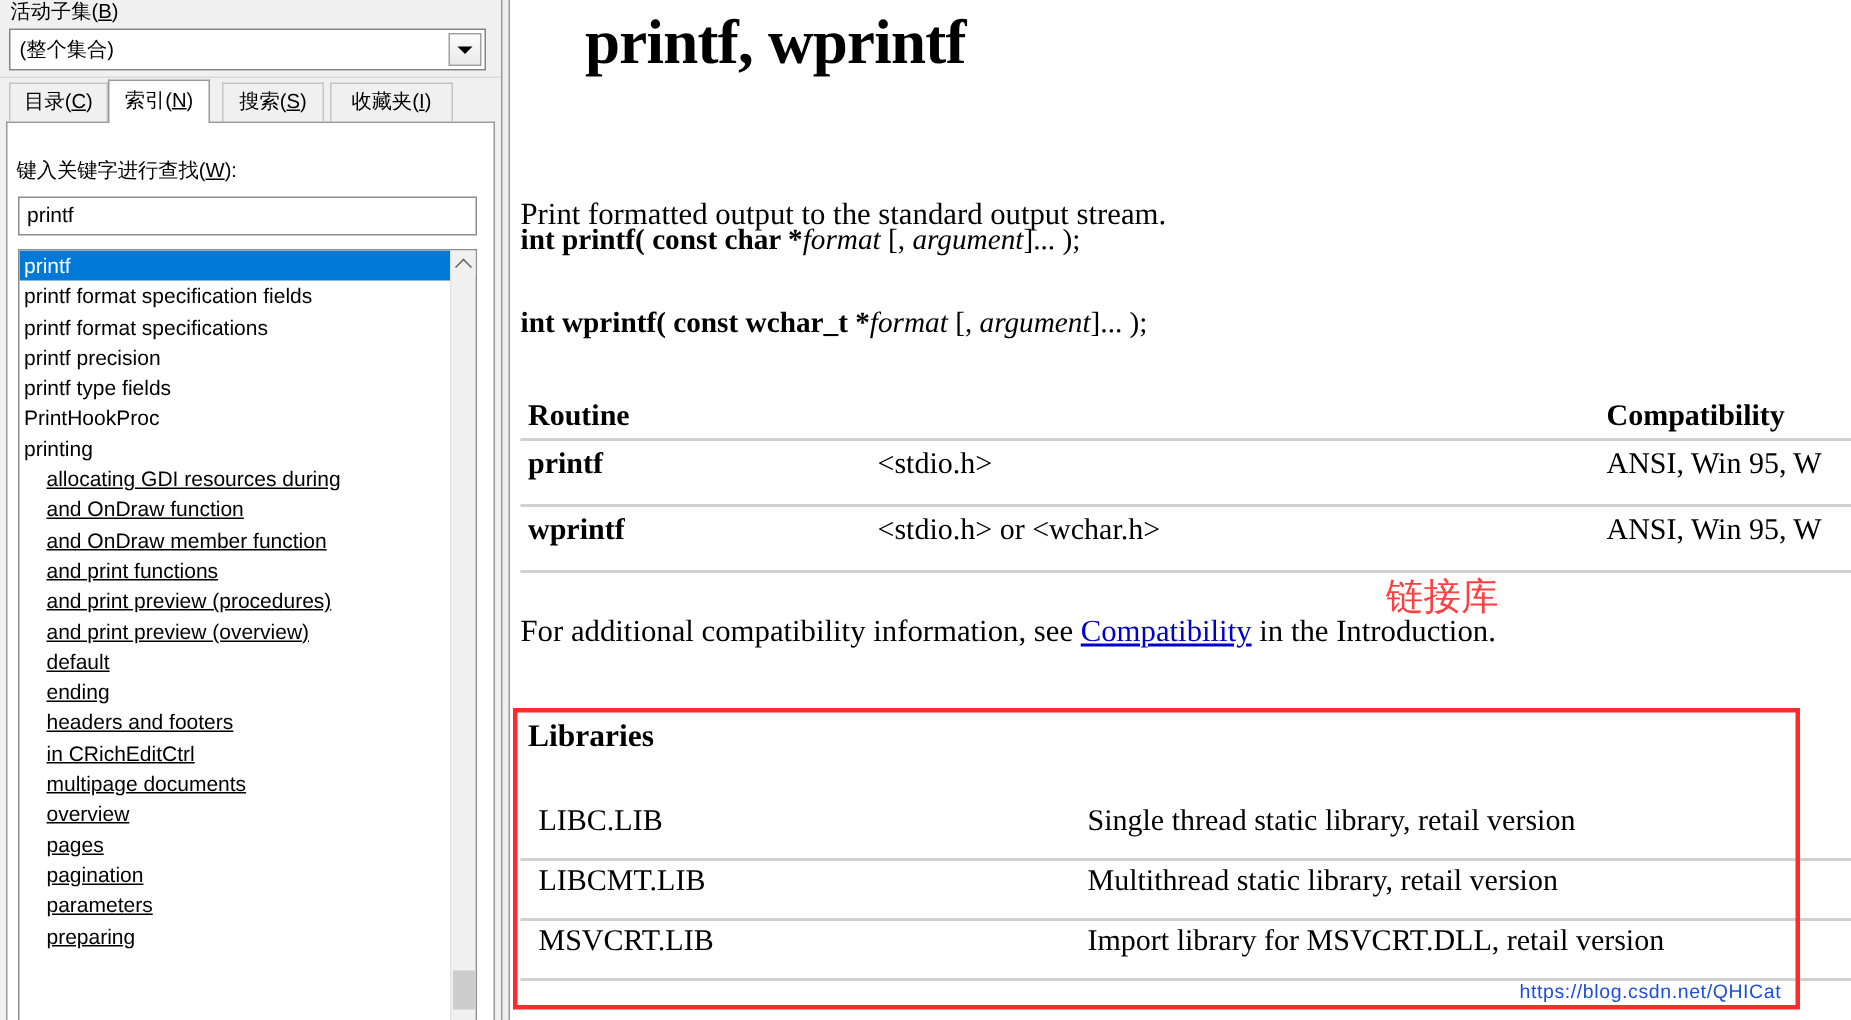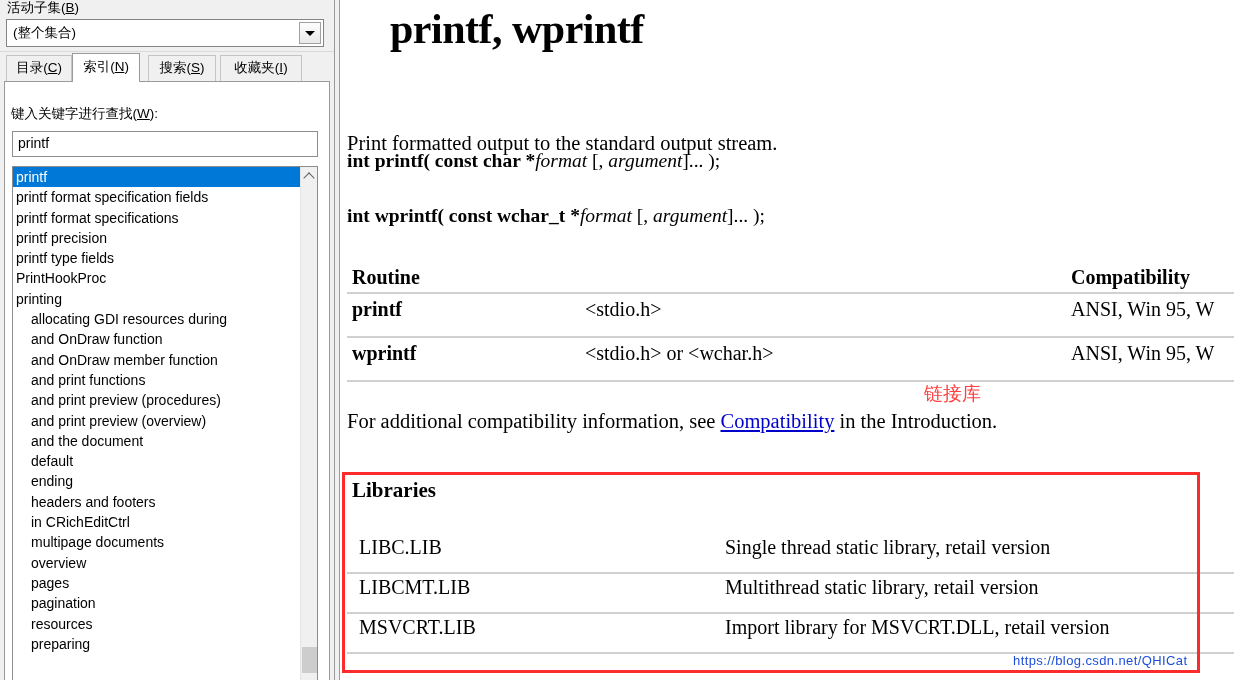--- a/index.html
+++ b/index.html
@@ -182,21 +182,21 @@
   }
   .index-item {
     height: 20.3px;
     line-height: 20.3px;
     font-size: 14px;
     color: #000;
     padding-left: 3px;
     white-space: nowrap;
     box-sizing: border-box;
   }
-  .index-item.indent { padding-left: 18px; }
+  .index-item.indent { padding-left: 18px; text-decoration: underline; }
   .index-item.selected {
     background: #0078d7;
     color: #ffffff;
   }
 
   
   .list-scrollbar {
     position: absolute;
     right: 0;
     top: 0;
@@ -312,21 +312,21 @@
   }
   .ct-c1 { position: absolute; left: 5px;   top: 4px; font-size: 20px; font-weight: bold; white-space: nowrap; }
   .ct-c2 { position: absolute; left: 238px; top: 4px; font-size: 20px; white-space: nowrap; }
   .ct-c3 { position: absolute; left: 724px; top: 4px; font-size: 20px; white-space: nowrap; }
   .ct-head .ct-c2, .ct-head .ct-c3 { font-weight: bold; }
 
   .annotation-cn {
     position: absolute;
     left: 583px;
     top: 381px;
-    font-size: 19px;
+    font-size: 25px;
     color: #ff4040;
     font-family: "DejaVu Sans", sans-serif;
     white-space: nowrap;
     z-index: 6;
   }
 
   .compat-note {
     position: absolute;
     left: 6px;
     top: 400px;
@@ -433,30 +433,29 @@
             <div class="index-item">printf precision</div>
             <div class="index-item">printf type fields</div>
             <div class="index-item">PrintHookProc</div>
             <div class="index-item">printing</div>
             <div class="index-item indent">allocating GDI resources during</div>
             <div class="index-item indent">and OnDraw function</div>
             <div class="index-item indent">and OnDraw member function</div>
             <div class="index-item indent">and print functions</div>
             <div class="index-item indent">and print preview (procedures)</div>
             <div class="index-item indent">and print preview (overview)</div>
-            <div class="index-item indent">and the document</div>
             <div class="index-item indent">default</div>
             <div class="index-item indent">ending</div>
             <div class="index-item indent">headers and footers</div>
             <div class="index-item indent">in CRichEditCtrl</div>
             <div class="index-item indent">multipage documents</div>
             <div class="index-item indent">overview</div>
             <div class="index-item indent">pages</div>
             <div class="index-item indent">pagination</div>
-            <div class="index-item indent">resources</div>
+            <div class="index-item indent">parameters</div>
             <div class="index-item indent">preparing</div>
           </div>
         <div class="list-scrollbar">
           <div class="sb-arrow-up"></div>
           <div class="sb-thumb"></div>
         </div>
       </div>
     </div>
   </div>
 

